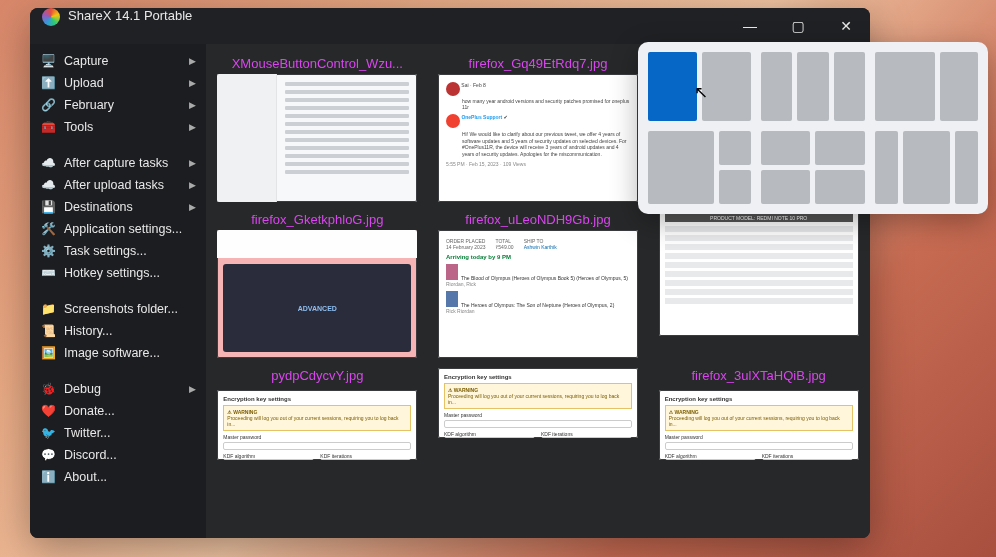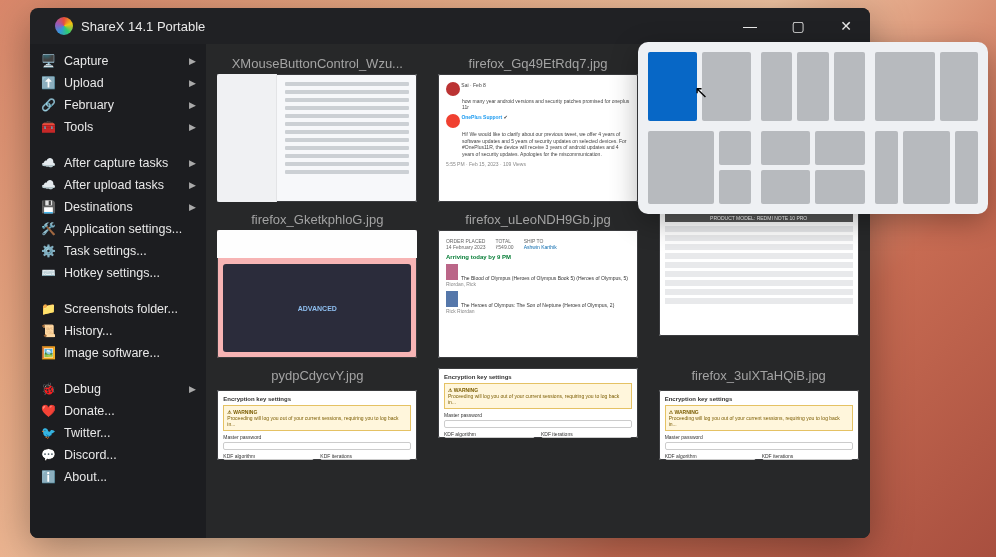--- a/index.html
+++ b/index.html
@@ -10,23 +10,22 @@
     position: relative;
   }
   
   .win {
     position:absolute; left:30px; top:8px; width:840px; height:530px;
     background:#202124; border-radius:8px; color:#e8e8e8;
     box-shadow:0 10px 40px rgba(0,0,0,.35);
     display:flex; flex-direction:column; overflow:hidden;
   }
   .titlebar {
-    height:36px; display:flex; align-items:center; padding:0 0 0 12px;
+    height:36px; display:flex; padding:0 0 0 12px;
     background:#202124;
-    margin-left:13px;
   }
   .logo {
     width:18px;height:18px;margin-right:8px;border-radius:50%;
     background:conic-gradient(#e74c3c,#f1c40f,#2ecc71,#3498db,#9b59b6,#e74c3c);
   }
   .title {font-size:13px;font-weight:500;}
   .winbtns {margin-left:auto;display:flex;height:100%;}
   .winbtn {width:48px;display:flex;align-items:center;justify-content:center;font-size:14px;}
 
   .body {flex:1;display:flex;overflow:hidden;}
@@ -40,21 +39,21 @@
   }
   .sic {width:18px;text-align:center;margin-right:6px;font-size:12px;}
   .sarrow{margin-left:auto;font-size:9px;color:#aaa;}
   .sgap{height:14px;}
 
   .thumbs {
     flex:1;background:#272829;padding:8px 4px 0 4px;overflow:hidden;
   }
   .tgrid{display:grid;grid-template-columns:repeat(3,1fr);gap:6px;}
   .tcell{display:flex;flex-direction:column;align-items:center;}
-  .tname{font-size:13px;color:#a3a3a3;height:22px;display:flex;align-items:center;justify-content:center;width:100%;overflow:hidden;white-space:nowrap;}
+  .tname{font-size:13px;color:#d946ef;height:22px;display:flex;align-items:center;justify-content:center;width:100%;overflow:hidden;white-space:nowrap;}
   .timg{width:200px;height:128px;background:#fff;border-radius:2px;overflow:hidden;box-shadow:0 0 0 1px #3a3b3e inset;}
   .timg.short{height:70px;margin-top:4px;}
   
   .mini-settings{background:#f7f8fa;display:flex;}
   .mini-settings .mside{width:60px;background:#f0f1f3;border-right:1px solid #e3e4e6;}
   .mini-settings .mmain{flex:1;padding:8px;}
   .mini-settings .mline{height:4px;background:#ccd0d4;margin-bottom:4px;border-radius:1px;}
   .mini-tweet{background:#fff;padding:8px;font-size:5px;color:#444;}
   .mini-tweet .av{width:14px;height:14px;border-radius:50%;background:#b33;display:inline-block;vertical-align:top;}
   .mini-tweet .av2{background:#f04030;}

